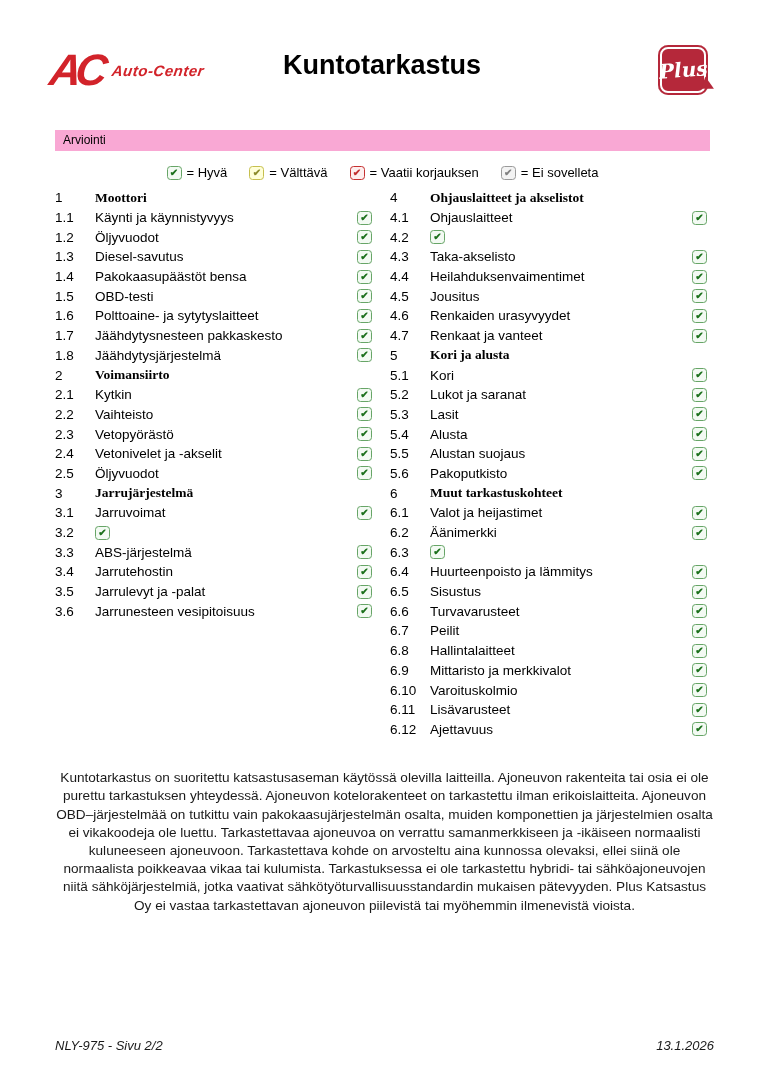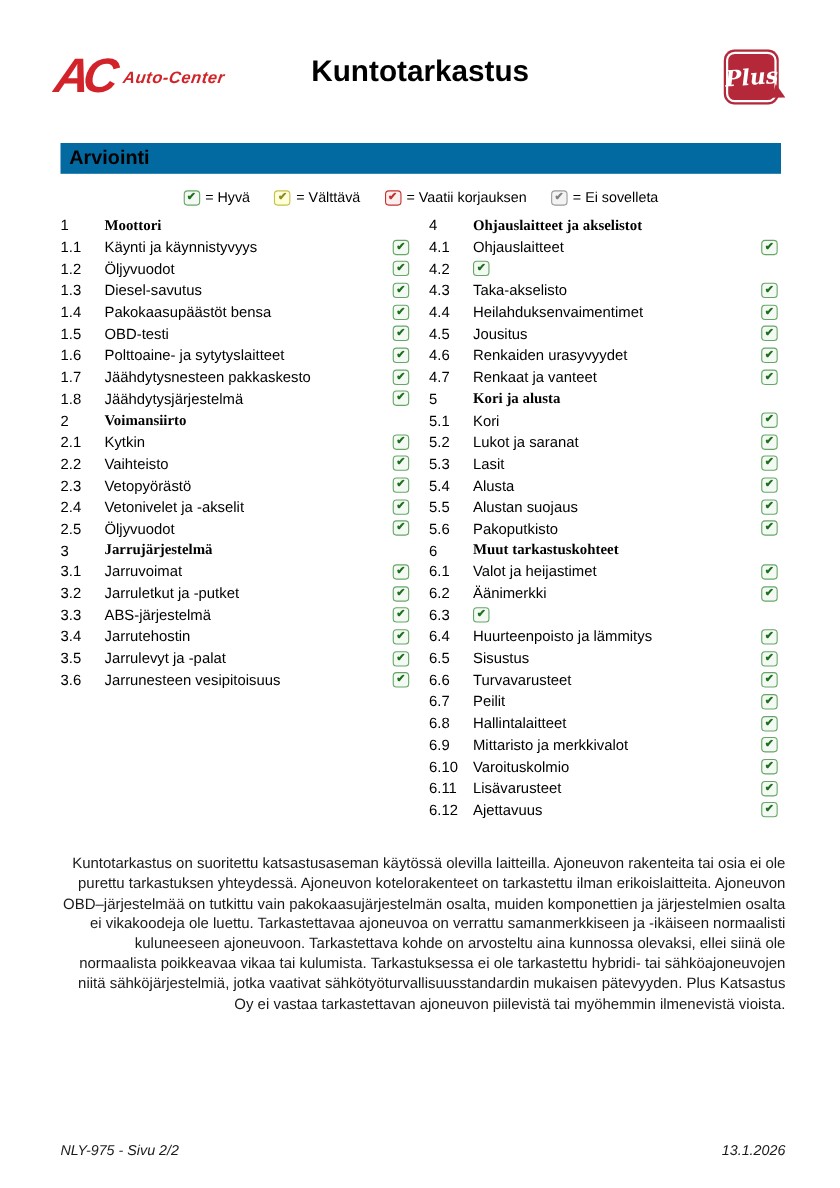--- a/index.html
+++ b/index.html
@@ -40,22 +40,22 @@
     font-size:20px;transform:rotate(-4deg);
   }
   .plus-tail{
     position:absolute;right:-7px;bottom:4px;width:0;height:0;
     border-top:9px solid transparent;border-bottom:4px solid transparent;
     border-left:12px solid #b5283a;transform:rotate(18deg);
   }
   .katsastus-word{font-size:30px;font-weight:bold;color:#58595b;letter-spacing:.5px;}
   
   .section-bar{
-    margin:30px 54px 0 55px;background:#0369a1;
-    font-size:18px;font-weight:bold;padding:3px 8px 4px 8px;
+    margin:30px 54px 0 55px;background:#f9a8d4;
+    font-size:12px;font-weight:normal;padding:3px 8px 4px 8px;
   }
   
   .legend{
     margin:14px 54px 0 55px;display:flex;justify-content:center;gap:22px;
     font-size:13px;align-items:center;
   }
   .legend-item{display:flex;align-items:center;gap:5px;}
   
   .cb{
     width:15px;height:14px;box-sizing:border-box;border:1.5px solid;border-radius:3.5px;
@@ -73,21 +73,21 @@
   }
   .col{display:block;}
   .row{display:flex;align-items:center;height:19.7px;font-size:13.5px;}
   .row .num{width:40px;flex:0 0 auto;}
   .row .label{flex:1;}
   .row.hdr .label{font-weight:bold;font-family:Liberation Serif, serif;}
   .row .cb{margin-right:3px;}
   
   .disclaimer{
     margin:30px 50px 0 55px;font-size:13.6px;line-height:18.2px;color:#1a1a1a;
-    text-align:right;
+    text-align:center;
   }
   
   .footer{
     position:absolute;left:55px;right:50px;bottom:26px;height:16px;
     font-style:italic;font-size:13px;color:#1a1a1a;
   }
   .footer .center{position:absolute;left:0;right:44px;text-align:left;}
   .footer .right{position:absolute;right:0;margin-left:11px;}
 </style>
 </head>
@@ -209,21 +209,20 @@
           <span class="num">3</span>
           <span class="label">Jarrujärjestelmä</span>
         </div>
         <div class="row">
           <span class="num">3.1</span>
           <span class="label">Jarruvoimat</span>
           <span class="cb cb-good">✔</span>
         </div>
         <div class="row">
           <span class="num">3.2</span>
-          <span class="label">Jarruletkut ja -putket</span>
           <span class="cb cb-good">✔</span>
         </div>
         <div class="row">
           <span class="num">3.3</span>
           <span class="label">ABS-järjestelmä</span>
           <span class="cb cb-good">✔</span>
         </div>
         <div class="row">
           <span class="num">3.4</span>
           <span class="label">Jarrutehostin</span>

